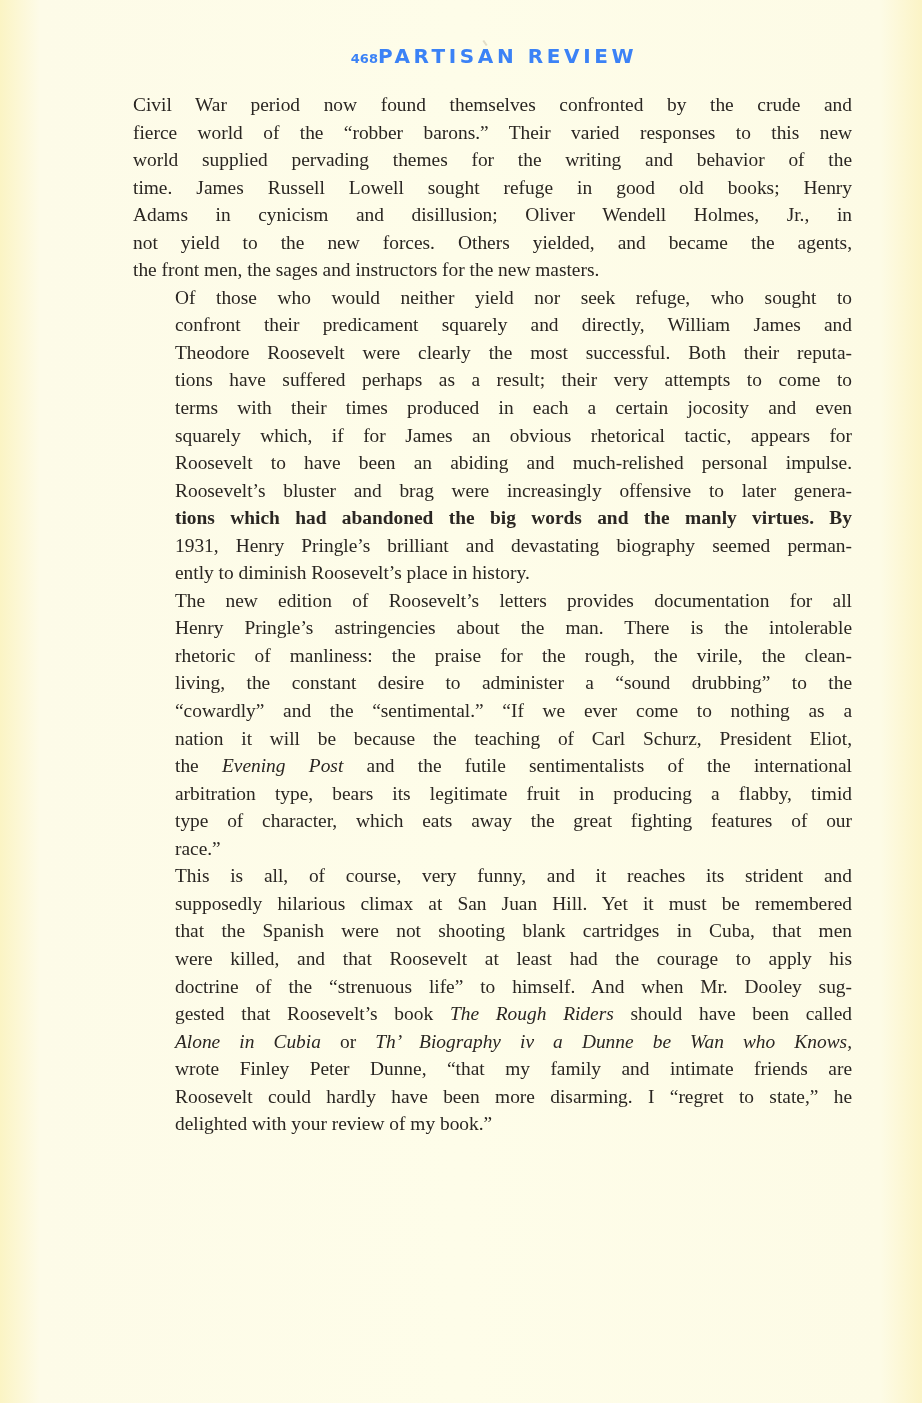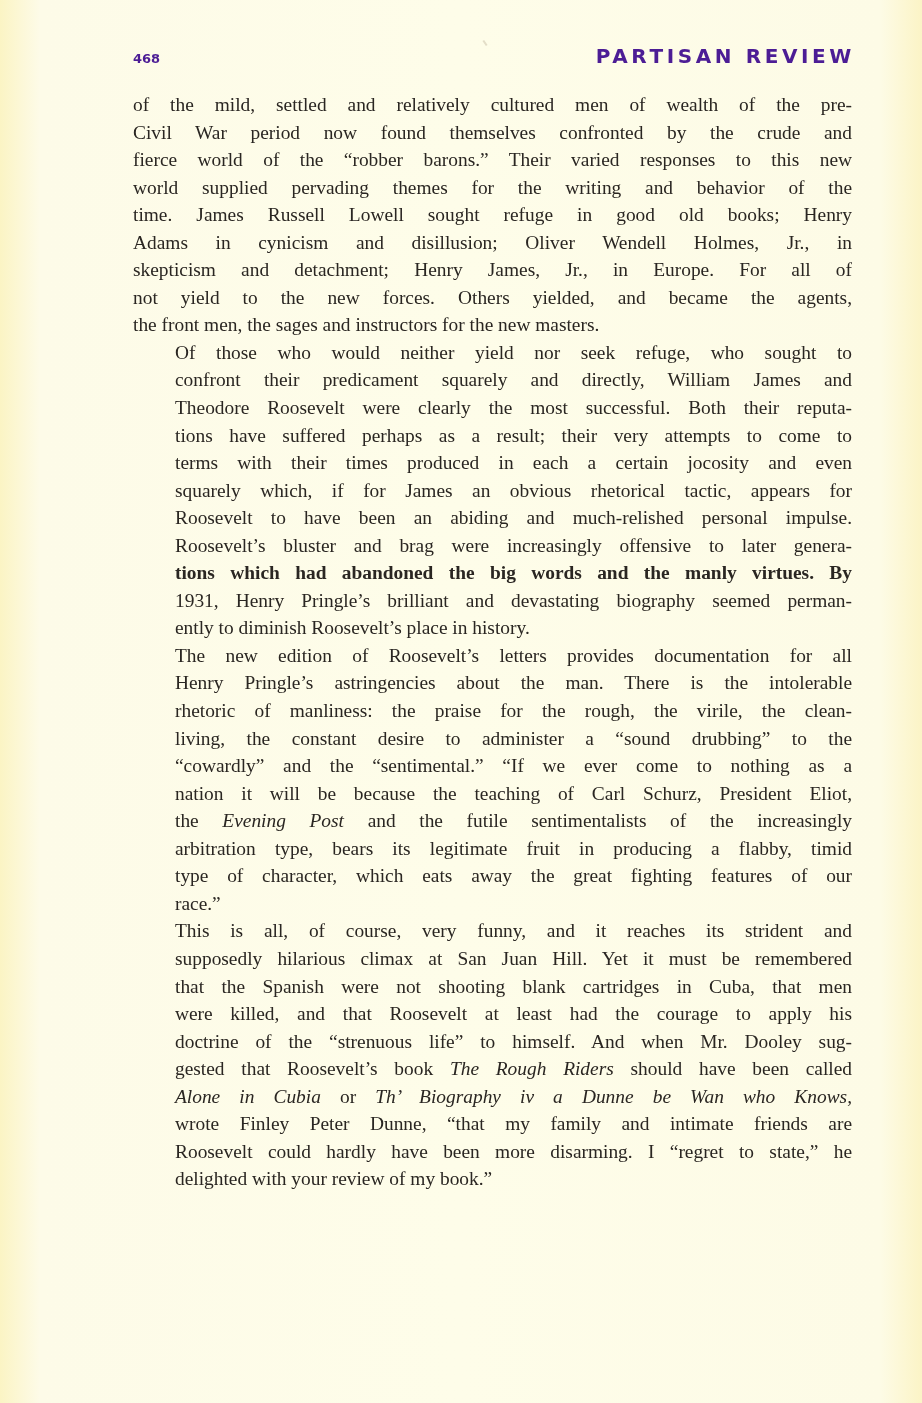--- a/index.html
+++ b/index.html
@@ -17,26 +17,26 @@
       color: #2a2622;
     }
     .page {
       position: absolute;
       left: 133px;
       top: 44px;
       width: 719px;
     }
     .running-head {
       display: flex;
-      justify-content: space-between;
+      justify-content: center;
       align-items: baseline;
       height: 30px;
       font-family: "DejaVu Sans", "Liberation Sans", sans-serif;
       font-weight: bold;
-      color: #4c1d95;
+      color: #3b82f6;
     }
     .page-number {
       font-size: 13px;
       letter-spacing: 0px;
     }
     .journal-title {
       font-size: 20px;
       letter-spacing: 3.6px;
       margin-right: -3px;
     }
@@ -79,27 +79,25 @@
 </head>
 <body>
 
 <div class="page">
   <div class="running-head">
     <span class="page-number">468</span>
     <span class="journal-title">PARTISAN REVIEW</span>
   </div>
   <div class="body-text" id="body-text">
       <p class="para">
-        <span class="line"><span>of the mild, settled and relatively cultured men of wealth of the pre-</span></span>
         <span class="line"><span>Civil War period now found themselves confronted by the crude and</span></span>
         <span class="line"><span>fierce world of the “robber barons.” Their varied responses to this new</span></span>
         <span class="line"><span>world supplied pervading themes for the writing and behavior of the</span></span>
         <span class="line"><span>time. James Russell Lowell sought refuge in good old books; Henry</span></span>
         <span class="line"><span>Adams in cynicism and disillusion; Oliver Wendell Holmes, Jr., in</span></span>
-        <span class="line"><span>skepticism and detachment; Henry James, Jr., in Europe. For all of</span></span>
         <span class="line"><span>not yield to the new forces. Others yielded, and became the agents,</span></span>
         <span class="line last"><span>the front men, the sages and instructors for the new masters.</span></span>
       </p>
       <p class="para indent">
         <span class="line" style="word-spacing: 3.81818px;"><span>Of those who would neither yield nor seek refuge, who sought to</span></span>
         <span class="line" style="word-spacing: 5.25px;"><span>confront their predicament squarely and directly, William James and</span></span>
         <span class="line" style="word-spacing: 4.66667px;"><span>Theodore Roosevelt were clearly the most successful. Both their reputa-</span></span>
         <span class="line" style="word-spacing: 3.5px;"><span>tions have suffered perhaps as a result; their very attempts to come to</span></span>
         <span class="line" style="word-spacing: 3.81818px;"><span>terms with their times produced in each a certain jocosity and even</span></span>
         <span class="line" style="word-spacing: 4.2px;"><span>squarely which, if for James an obvious rhetorical tactic, appears for</span></span>
@@ -109,21 +107,21 @@
         <span class="line" style="word-spacing: 5.25px;"><span>1931, Henry Pringle’s brilliant and devastating biography seemed perman-</span></span>
         <span class="line last"><span>ently to diminish Roosevelt’s place in history.</span></span>
       </p>
       <p class="para indent">
         <span class="line" style="word-spacing: 4.66667px;"><span>The new edition of Roosevelt’s letters provides documentation for all</span></span>
         <span class="line" style="word-spacing: 4.66667px;"><span>Henry Pringle’s astringencies about the man. There is the intolerable</span></span>
         <span class="line" style="word-spacing: 3.81818px;"><span>rhetoric of manliness: the praise for the rough, the virile, the clean-</span></span>
         <span class="line" style="word-spacing: 4.2px;"><span>living, the constant desire to administer a “sound drubbing” to the</span></span>
         <span class="line" style="word-spacing: 3.81818px;"><span>“cowardly” and the “sentimental.” “If we ever come to nothing as a</span></span>
         <span class="line" style="word-spacing: 3.81818px;"><span>nation it will be because the teaching of Carl Schurz, President Eliot,</span></span>
-        <span class="line" style="word-spacing: 4.66667px;"><span>the </span><em>Evening Post</em><span> and the futile sentimentalists of the increasingly</span></span>
+        <span class="line" style="word-spacing: 4.66667px;"><span>the </span><em>Evening Post</em><span> and the futile sentimentalists of the international</span></span>
         <span class="line" style="word-spacing: 4.2px;"><span>arbitration type, bears its legitimate fruit in producing a flabby, timid</span></span>
         <span class="line" style="word-spacing: 3.81818px;"><span>type of character, which eats away the great fighting features of our</span></span>
         <span class="line last"><span>race.”</span></span>
       </p>
       <p class="para indent">
         <span class="line" style="word-spacing: 3.5px;"><span>This is all, of course, very funny, and it reaches its strident and</span></span>
         <span class="line" style="word-spacing: 3.81818px;"><span>supposedly hilarious climax at San Juan Hill. Yet it must be remembered</span></span>
         <span class="line" style="word-spacing: 3.81818px;"><span>that the Spanish were not shooting blank cartridges in Cuba, that men</span></span>
         <span class="line" style="word-spacing: 3.5px;"><span>were killed, and that Roosevelt at least had the courage to apply his</span></span>
         <span class="line" style="word-spacing: 3.81818px;"><span>doctrine of the “strenuous life” to himself. And when Mr. Dooley sug-</span></span>

